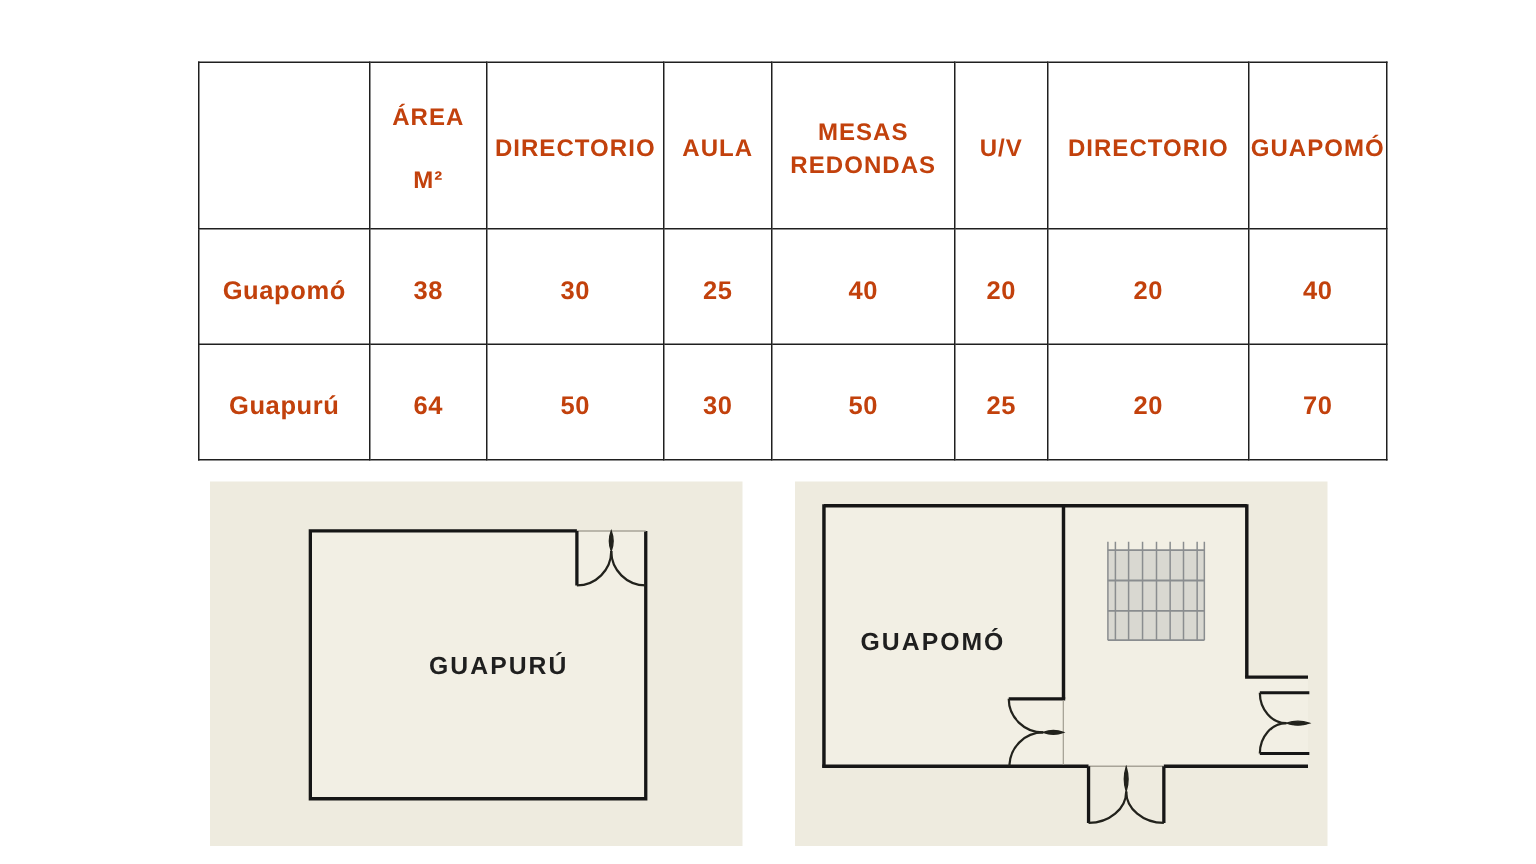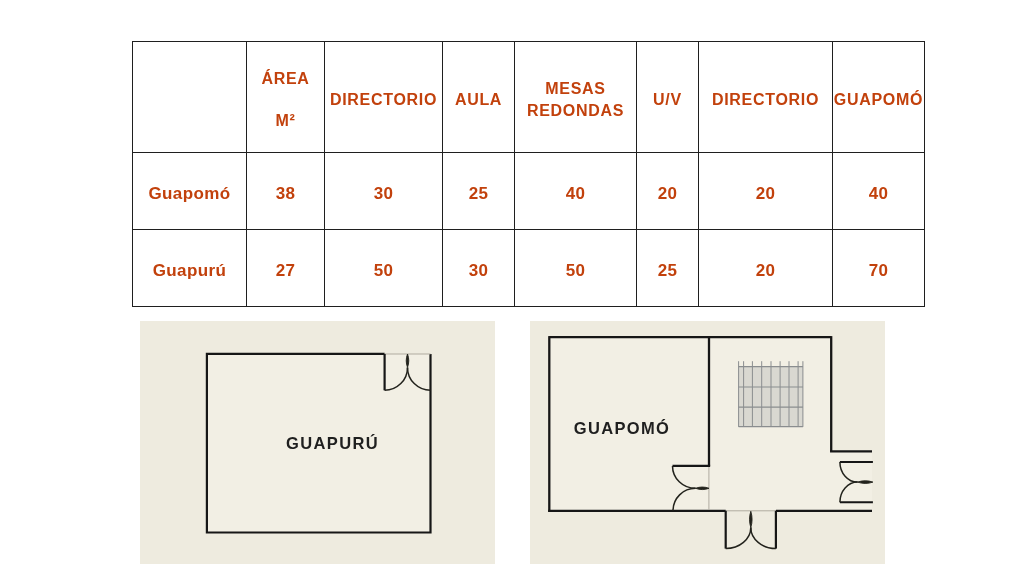--- a/index.html
+++ b/index.html
@@ -29,21 +29,21 @@
         <td>38</td>
         <td>30</td>
         <td>25</td>
         <td>40</td>
         <td>20</td>
         <td>20</td>
         <td>40</td>
 </tr>
 <tr style="height:77px">
 <td>Guapurú</td>
-        <td>27</td>
+        <td>64</td>
         <td>50</td>
         <td>30</td>
         <td>50</td>
         <td>25</td>
         <td>20</td>
         <td>70</td>
 </tr>
 </tbody>
   </table>
 

